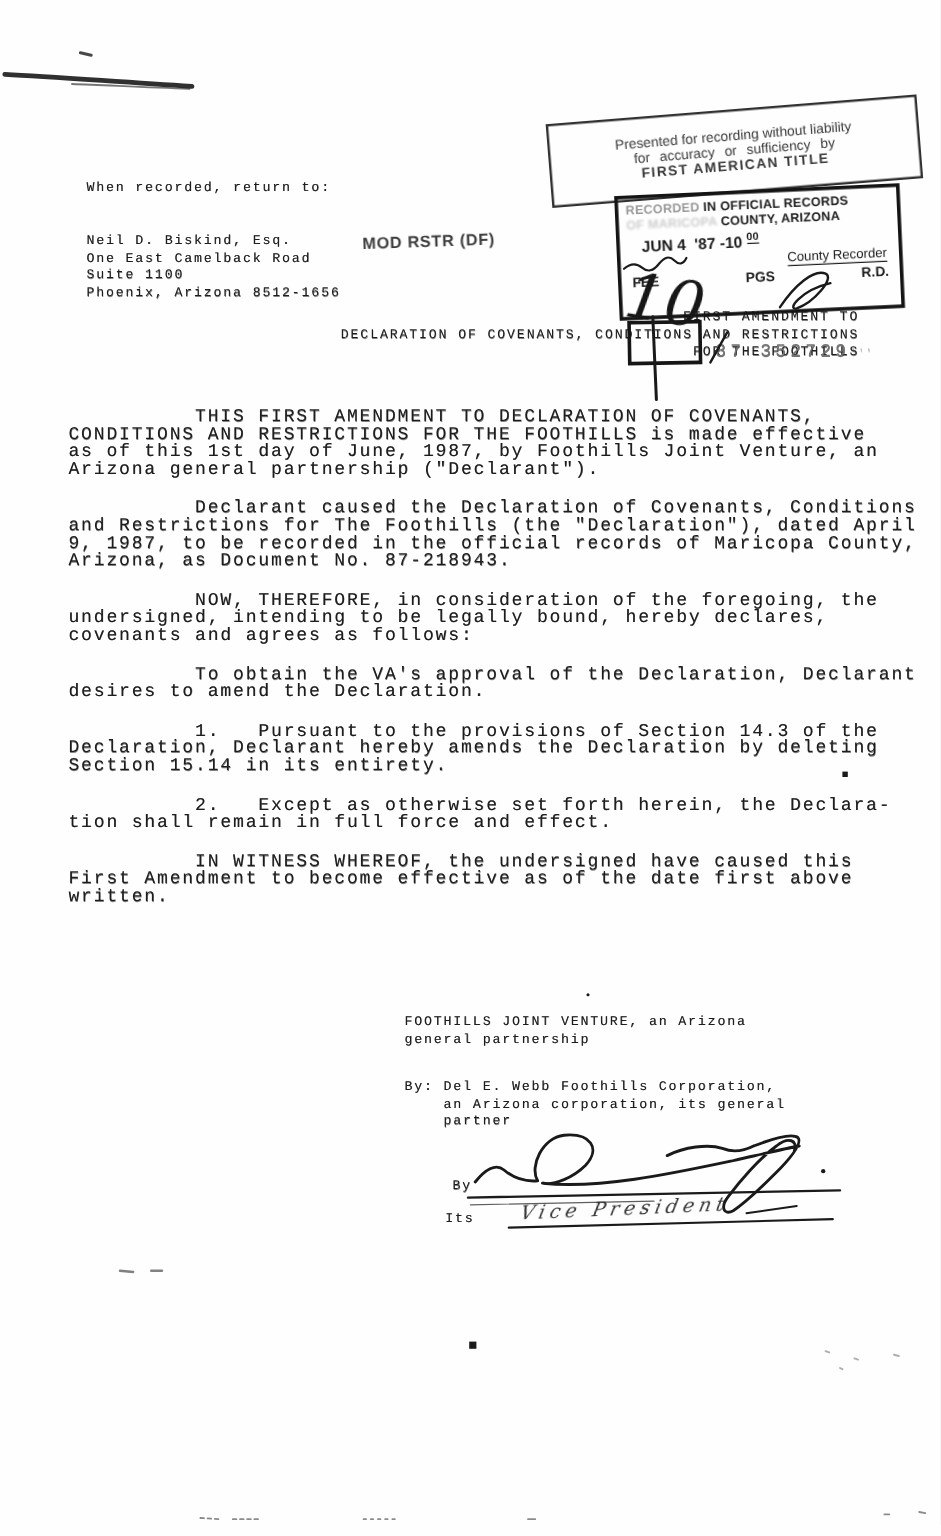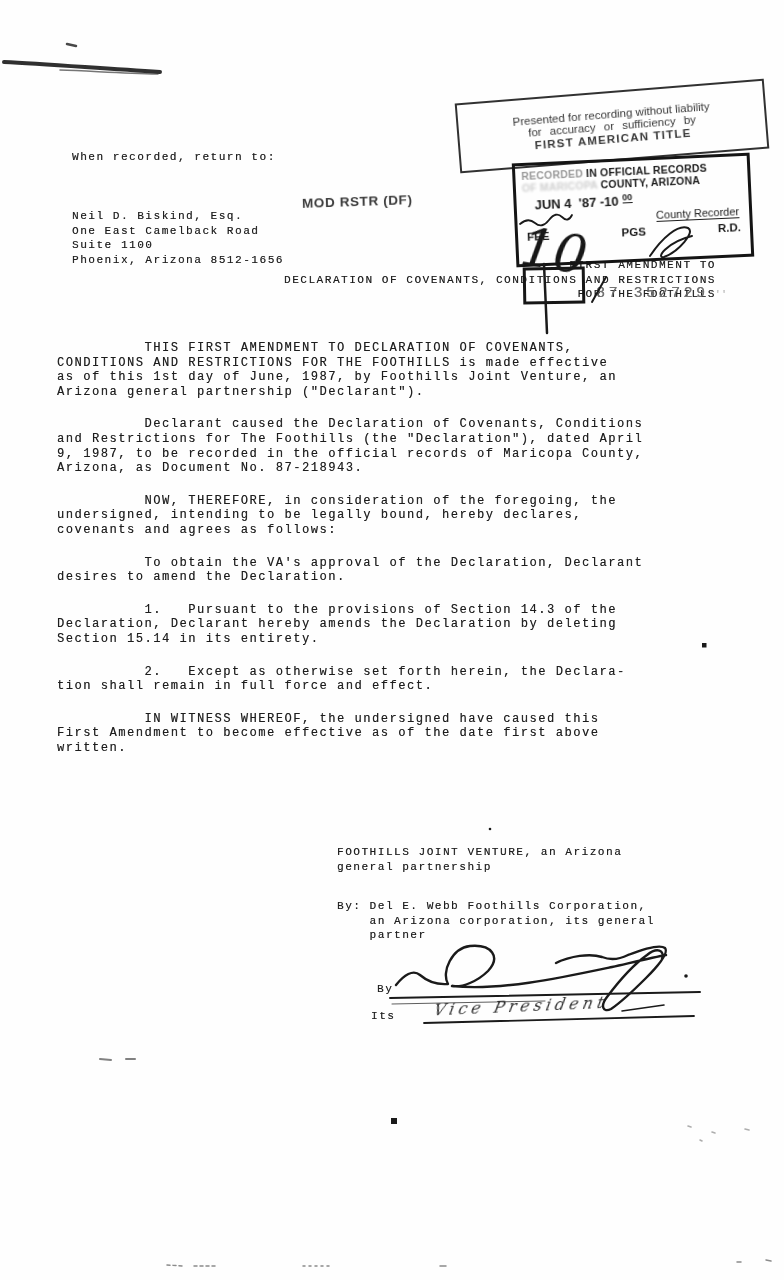--- a/index.html
+++ b/index.html
@@ -5,29 +5,29 @@
   html,body{margin:0;padding:0;background:#e8e8e8;}
   .page{
     position:relative;width:784px;height:1280px;background:#fefefe;
     overflow:hidden;margin:0 auto;
     font-family:"Liberation Mono","DejaVu Sans Mono",monospace;color:#1d1d1d;
   }
   .type{font-size:11px;letter-spacing:1.55px;line-height:14.6px;white-space:pre;
         text-shadow:0.25px 0.25px 0 rgba(25,25,25,.55);}
   
   .address{position:absolute;left:72px;top:121px;z-index:1;}
-  .address .lines{margin-top:15px;}
+  .address .lines{}
   .annotation{position:absolute;left:302px;top:194px;z-index:2;
     font-family:"Liberation Sans",sans-serif;font-size:13.5px;font-weight:700;
     color:#3d3d3d;letter-spacing:.6px;transform:rotate(-2deg);filter:blur(.3px);white-space:pre;}
   
   .title{position:absolute;left:68px;top:258px;width:648px;text-align:right;z-index:1;}
   
   .body{position:absolute;left:57px;top:341px;z-index:1;}
-  .para{margin-bottom:18px;font-size:12px;letter-spacing:1.55px;line-height:14.6px;
+  .para{margin-bottom:18px;font-size:15px;letter-spacing:1.55px;line-height:14.6px;
         white-space:pre;text-shadow:0.25px 0.25px 0 rgba(25,25,25,.55);}
   
   .stamp1{position:absolute;left:457px;top:91px;width:306px;height:66px;z-index:3;
     border:2px solid #1a1a1a;transform:rotate(-4.6deg);
     display:flex;flex-direction:column;justify-content:center;align-items:center;
     font-family:"Liberation Sans",sans-serif;font-size:11.5px;color:#222;
     filter:blur(.35px) contrast(1.05);opacity:.88;white-space:pre;}
   .stamp1 .l2{word-spacing:5px;}
   .stamp1 .l3{font-weight:700;letter-spacing:1.2px;margin-top:1px;}
   

